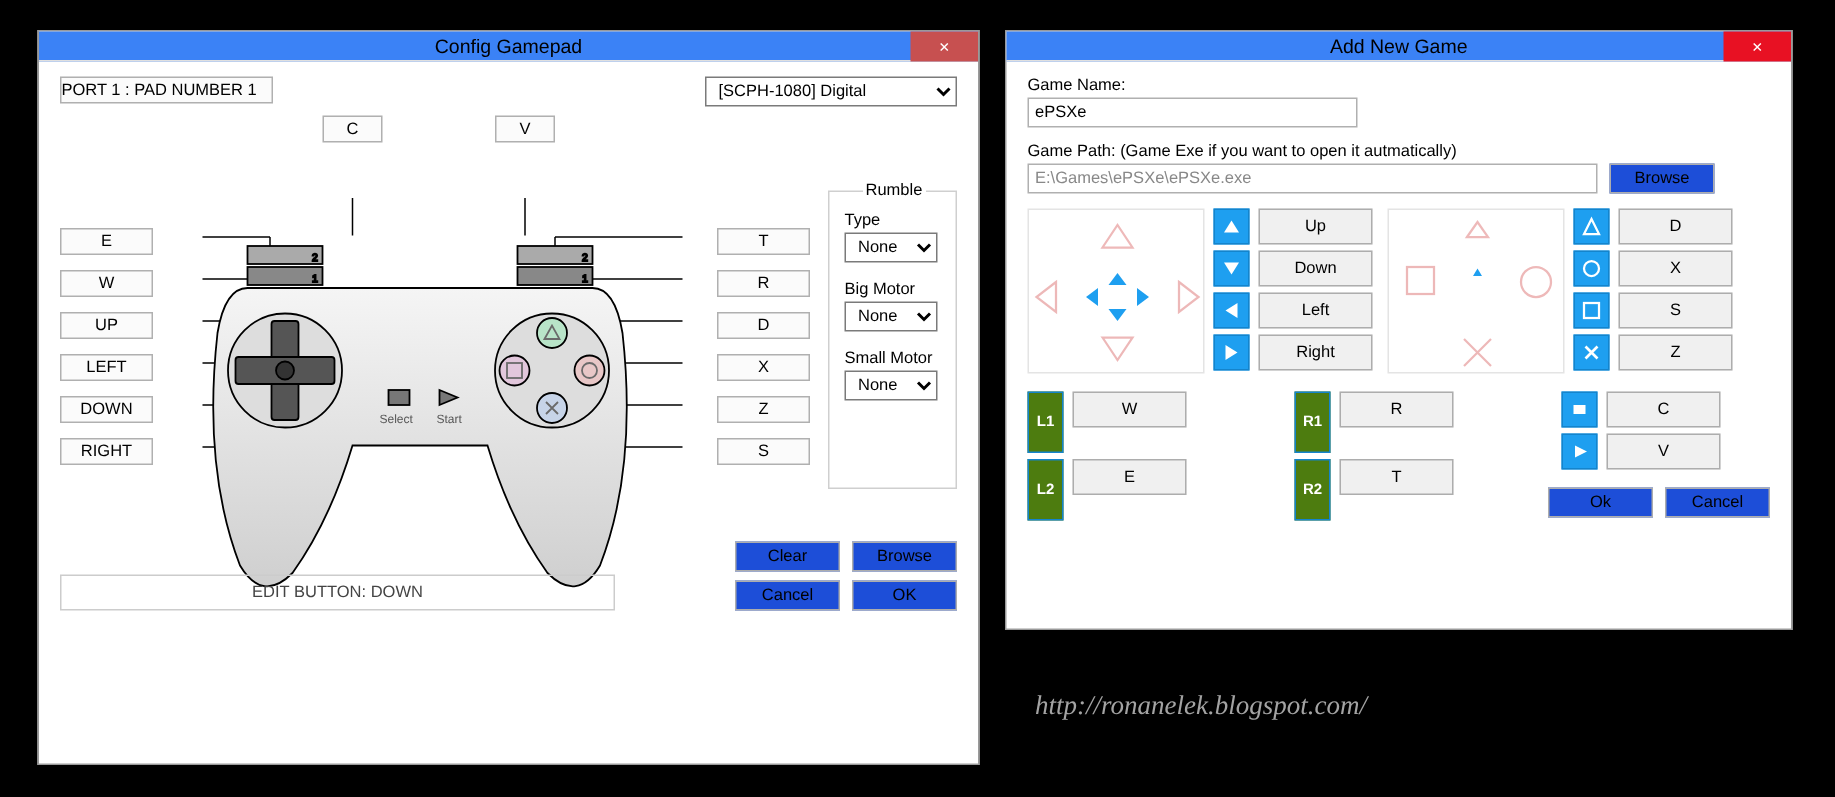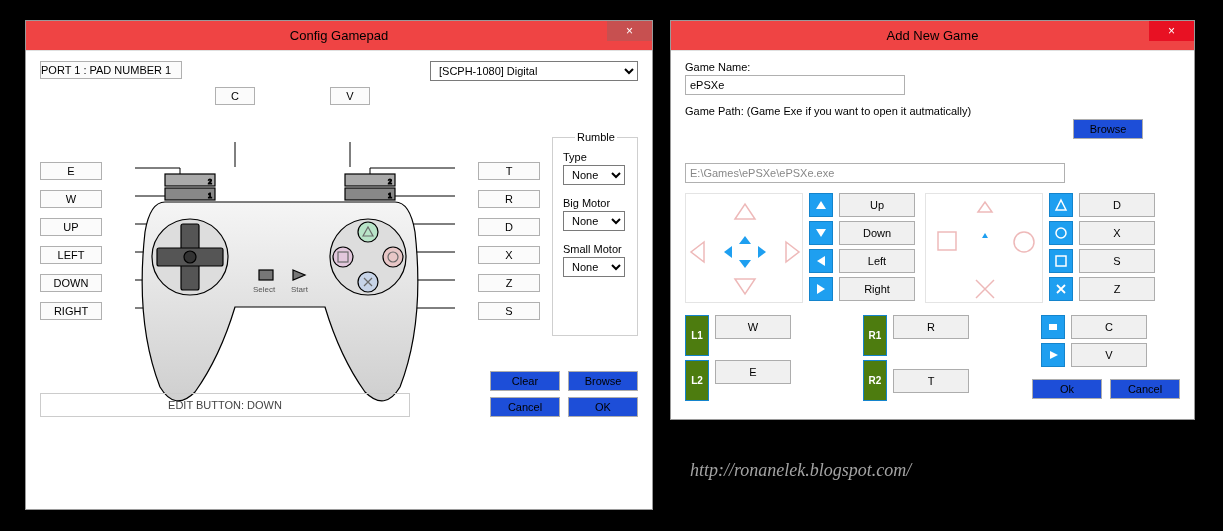--- a/index.html
+++ b/index.html
@@ -12,22 +12,22 @@
     color: #000;
     position: relative;
   }
   .win {
     position: absolute;
     background: #fff;
     border: 1px solid #9a9a9a;
     box-shadow: 2px 2px 8px rgba(0,0,0,.4);
   }
   .titlebar {
-    height: 30px;
-    background: #ef4444;
+    height: 20px;
+    background: #3b82f6;
     display: flex;
     align-items: center;
     justify-content: center;
     position: relative;
     border-bottom: 1px solid #e0e0e0;
   }
   .titlebar .title { font-size: 13px; }
   .close-btn {
     position: absolute;
     right: 0; top: 0;
@@ -144,21 +144,21 @@
 <body>
 
 <div id="w1" class="win">
   <div class="titlebar">
     <span class="title">Config Gamepad</span>
     <div class="close-btn">×</div>
   </div>
   <div class="body">
     <div class="w1-top">
       <div class="field-btn port">PORT 1 : PAD NUMBER 1</div>
-      <select class="sel" style="width:208px;">
+      <select class="sel" style="width:168px;">
         <option>[SCPH-1080] Digital</option>
       </select>
     </div>
 
     <div style="display:flex; gap:12px; align-items:flex-start;">
       <div class="controller-area">
 
         <div class="c-btn" style="left:175px;">
           <div class="field-btn" style="width:40px">C</div>
         </div>
@@ -298,21 +298,21 @@
     <div class="close-btn red">×</div>
   </div>
   <div class="body">
     <div class="w2-row">
       <div class="lbl">Game Name:</div>
       <input type="text" style="width: 220px;" value="ePSXe">
     </div>
     <div class="w2-row">
       <div class="lbl">Game Path: (Game Exe if you want to open it autmatically)</div>
       <div style="display:flex; gap:8px;">
-        <input type="text" style="width: 380px; color: rgb(136, 136, 136); margin-top: 44px;" readonly="" value="E:\Games\ePSXe\ePSXe.exe">
+        <input type="text" style="width: 380px; color: rgb(136, 136, 136);" readonly="" value="E:\Games\ePSXe\ePSXe.exe">
         <button class="btn">Browse</button>
       </div>
     </div>
 
     <div style="display:flex; gap:6px; align-items:flex-start;">
 
       <div class="pad-area">
         <svg class="pad-svg" width="118" height="110">
           <g stroke="#e28a8a" stroke-width="1.5" fill="none" opacity="0.6">
             <path d="M49 25 L59 10 L69 25 Z"></path>
@@ -414,21 +414,21 @@
           <div class="blue-lbl">L2</div>
           <div class="map-btn">E</div>
         </div>
       </div>
       <div style="width:60px"></div>
       <div class="dir-col">
         <div style="display:flex; gap:6px;">
           <div class="blue-lbl">R1</div>
           <div class="map-btn">R</div>
         </div>
-        <div style="display:flex; gap:6px;align-items:center;">
+        <div style="display:flex; gap:6px;">
           <div class="blue-lbl">R2</div>
           <div class="map-btn">T</div>
         </div>
       </div>
       <div style="width:60px"></div>
       <div class="dir-col">
         <div style="display:flex; gap:6px;">
           <div class="blue-sq">
               <svg width="12" height="12">
                 <rect x="2" y="3" width="8" height="6" fill="#fff"></rect>

